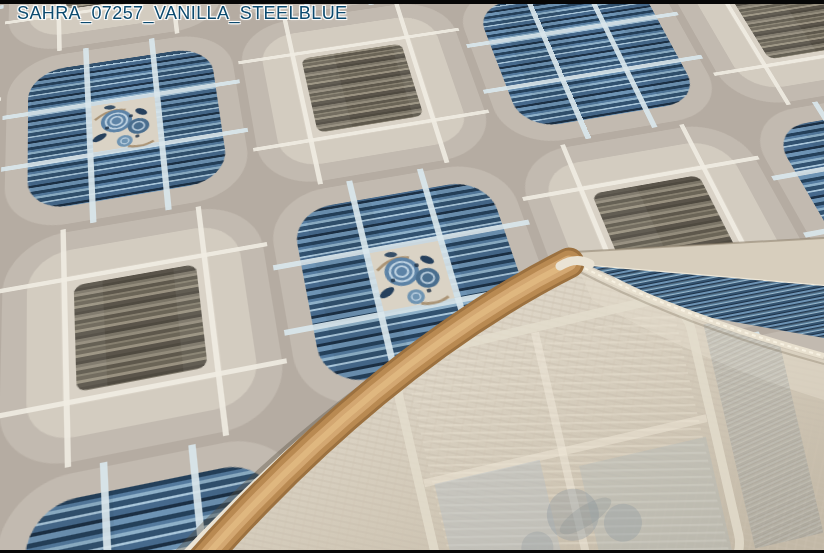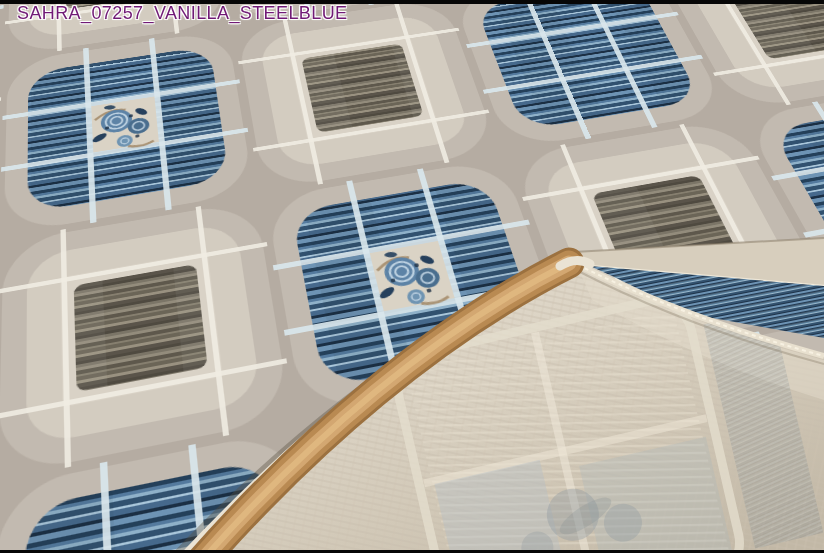--- a/index.html
+++ b/index.html
@@ -13,21 +13,21 @@
     transform:perspective(950px) rotateX(34deg) rotateZ(-12.5deg) scale(1.08);
     transform-origin:50% 50%;
   }
   .carpet3d svg{display:block;}
   .flap{position:absolute;left:0;top:0;z-index:2;}
   .bar{position:absolute;left:0;width:824px;background:#060606;z-index:5;}
   .bar.top{top:0;height:4px;}
   .bar.bottom{bottom:0;height:3px;}
   .label{
     position:absolute;left:17px;top:3px;z-index:6;
-    font-size:18px;letter-spacing:.4px;font-weight:400;color:#701a75;
+    font-size:18px;letter-spacing:.4px;font-weight:400;color:#0c4a6e;
     text-shadow:-1px -1px 0 rgba(255,255,255,.9),1px -1px 0 rgba(255,255,255,.9),
                 -1px 1px 0 rgba(255,255,255,.9),1px 1px 0 rgba(255,255,255,.9),
                 0 0 3px rgba(255,255,255,.8);
     white-space:nowrap;
   }
 </style>
 </head>
 <body>
 
 <div class="stage">

